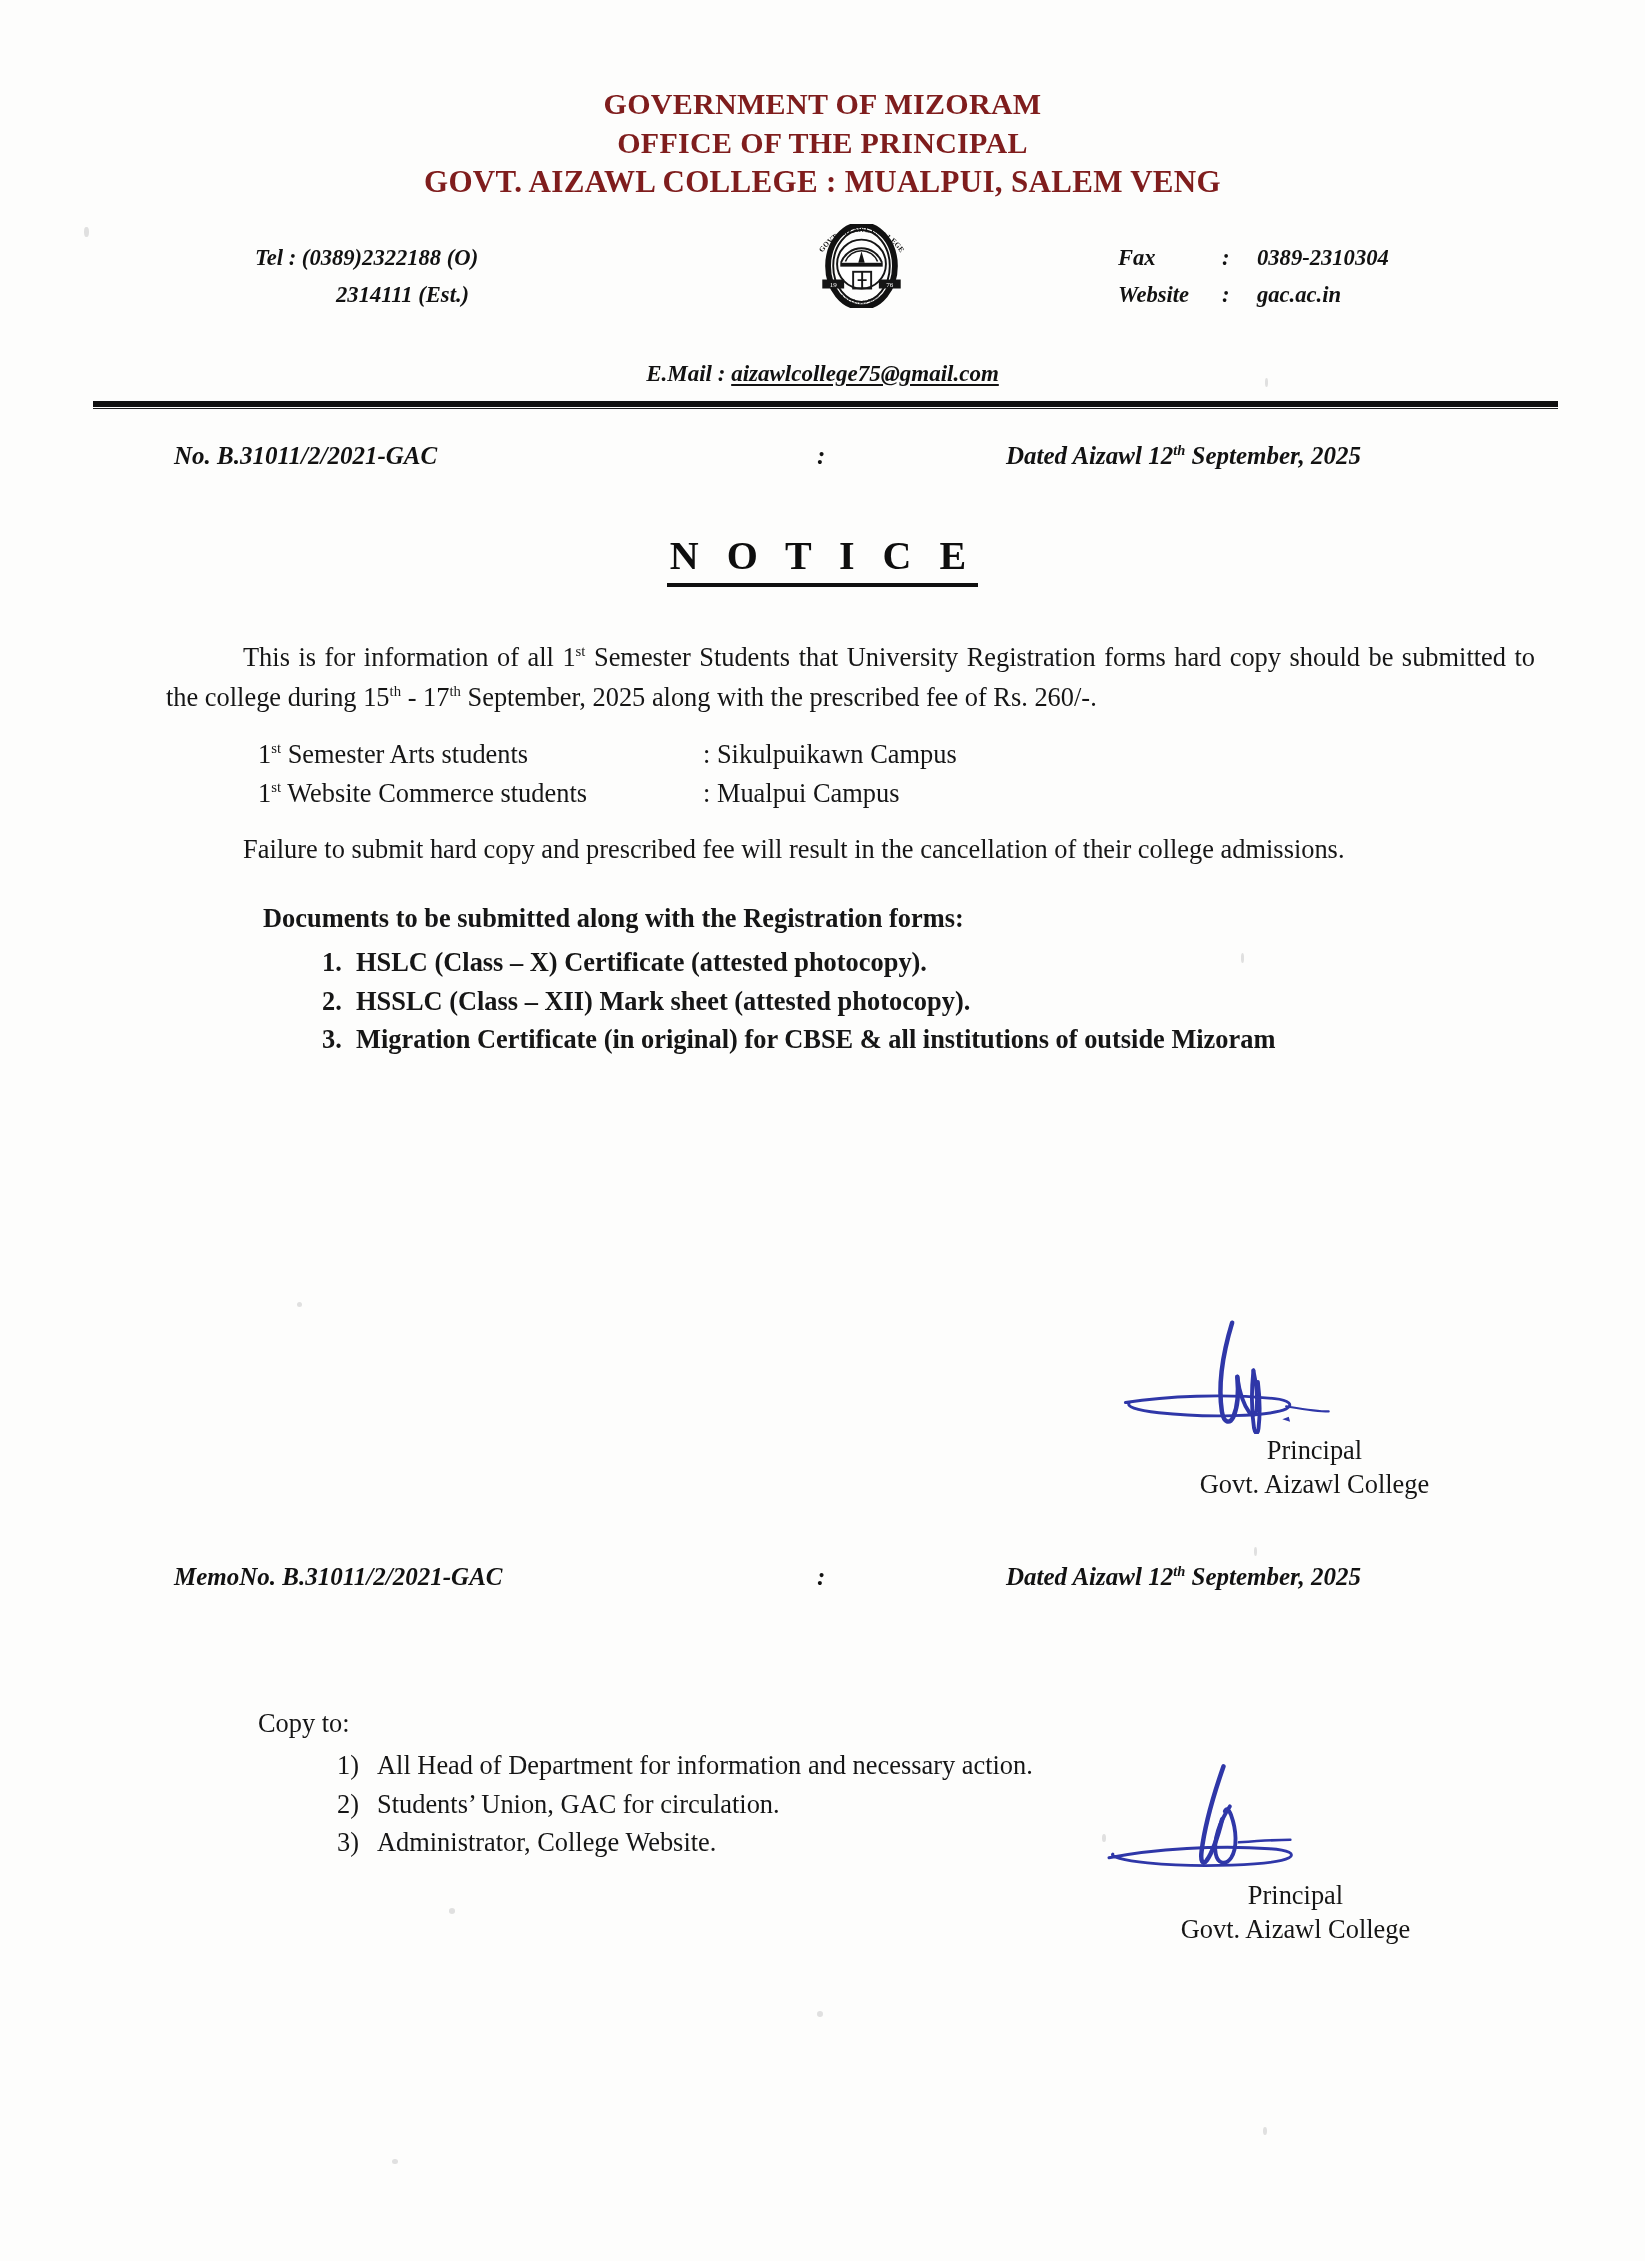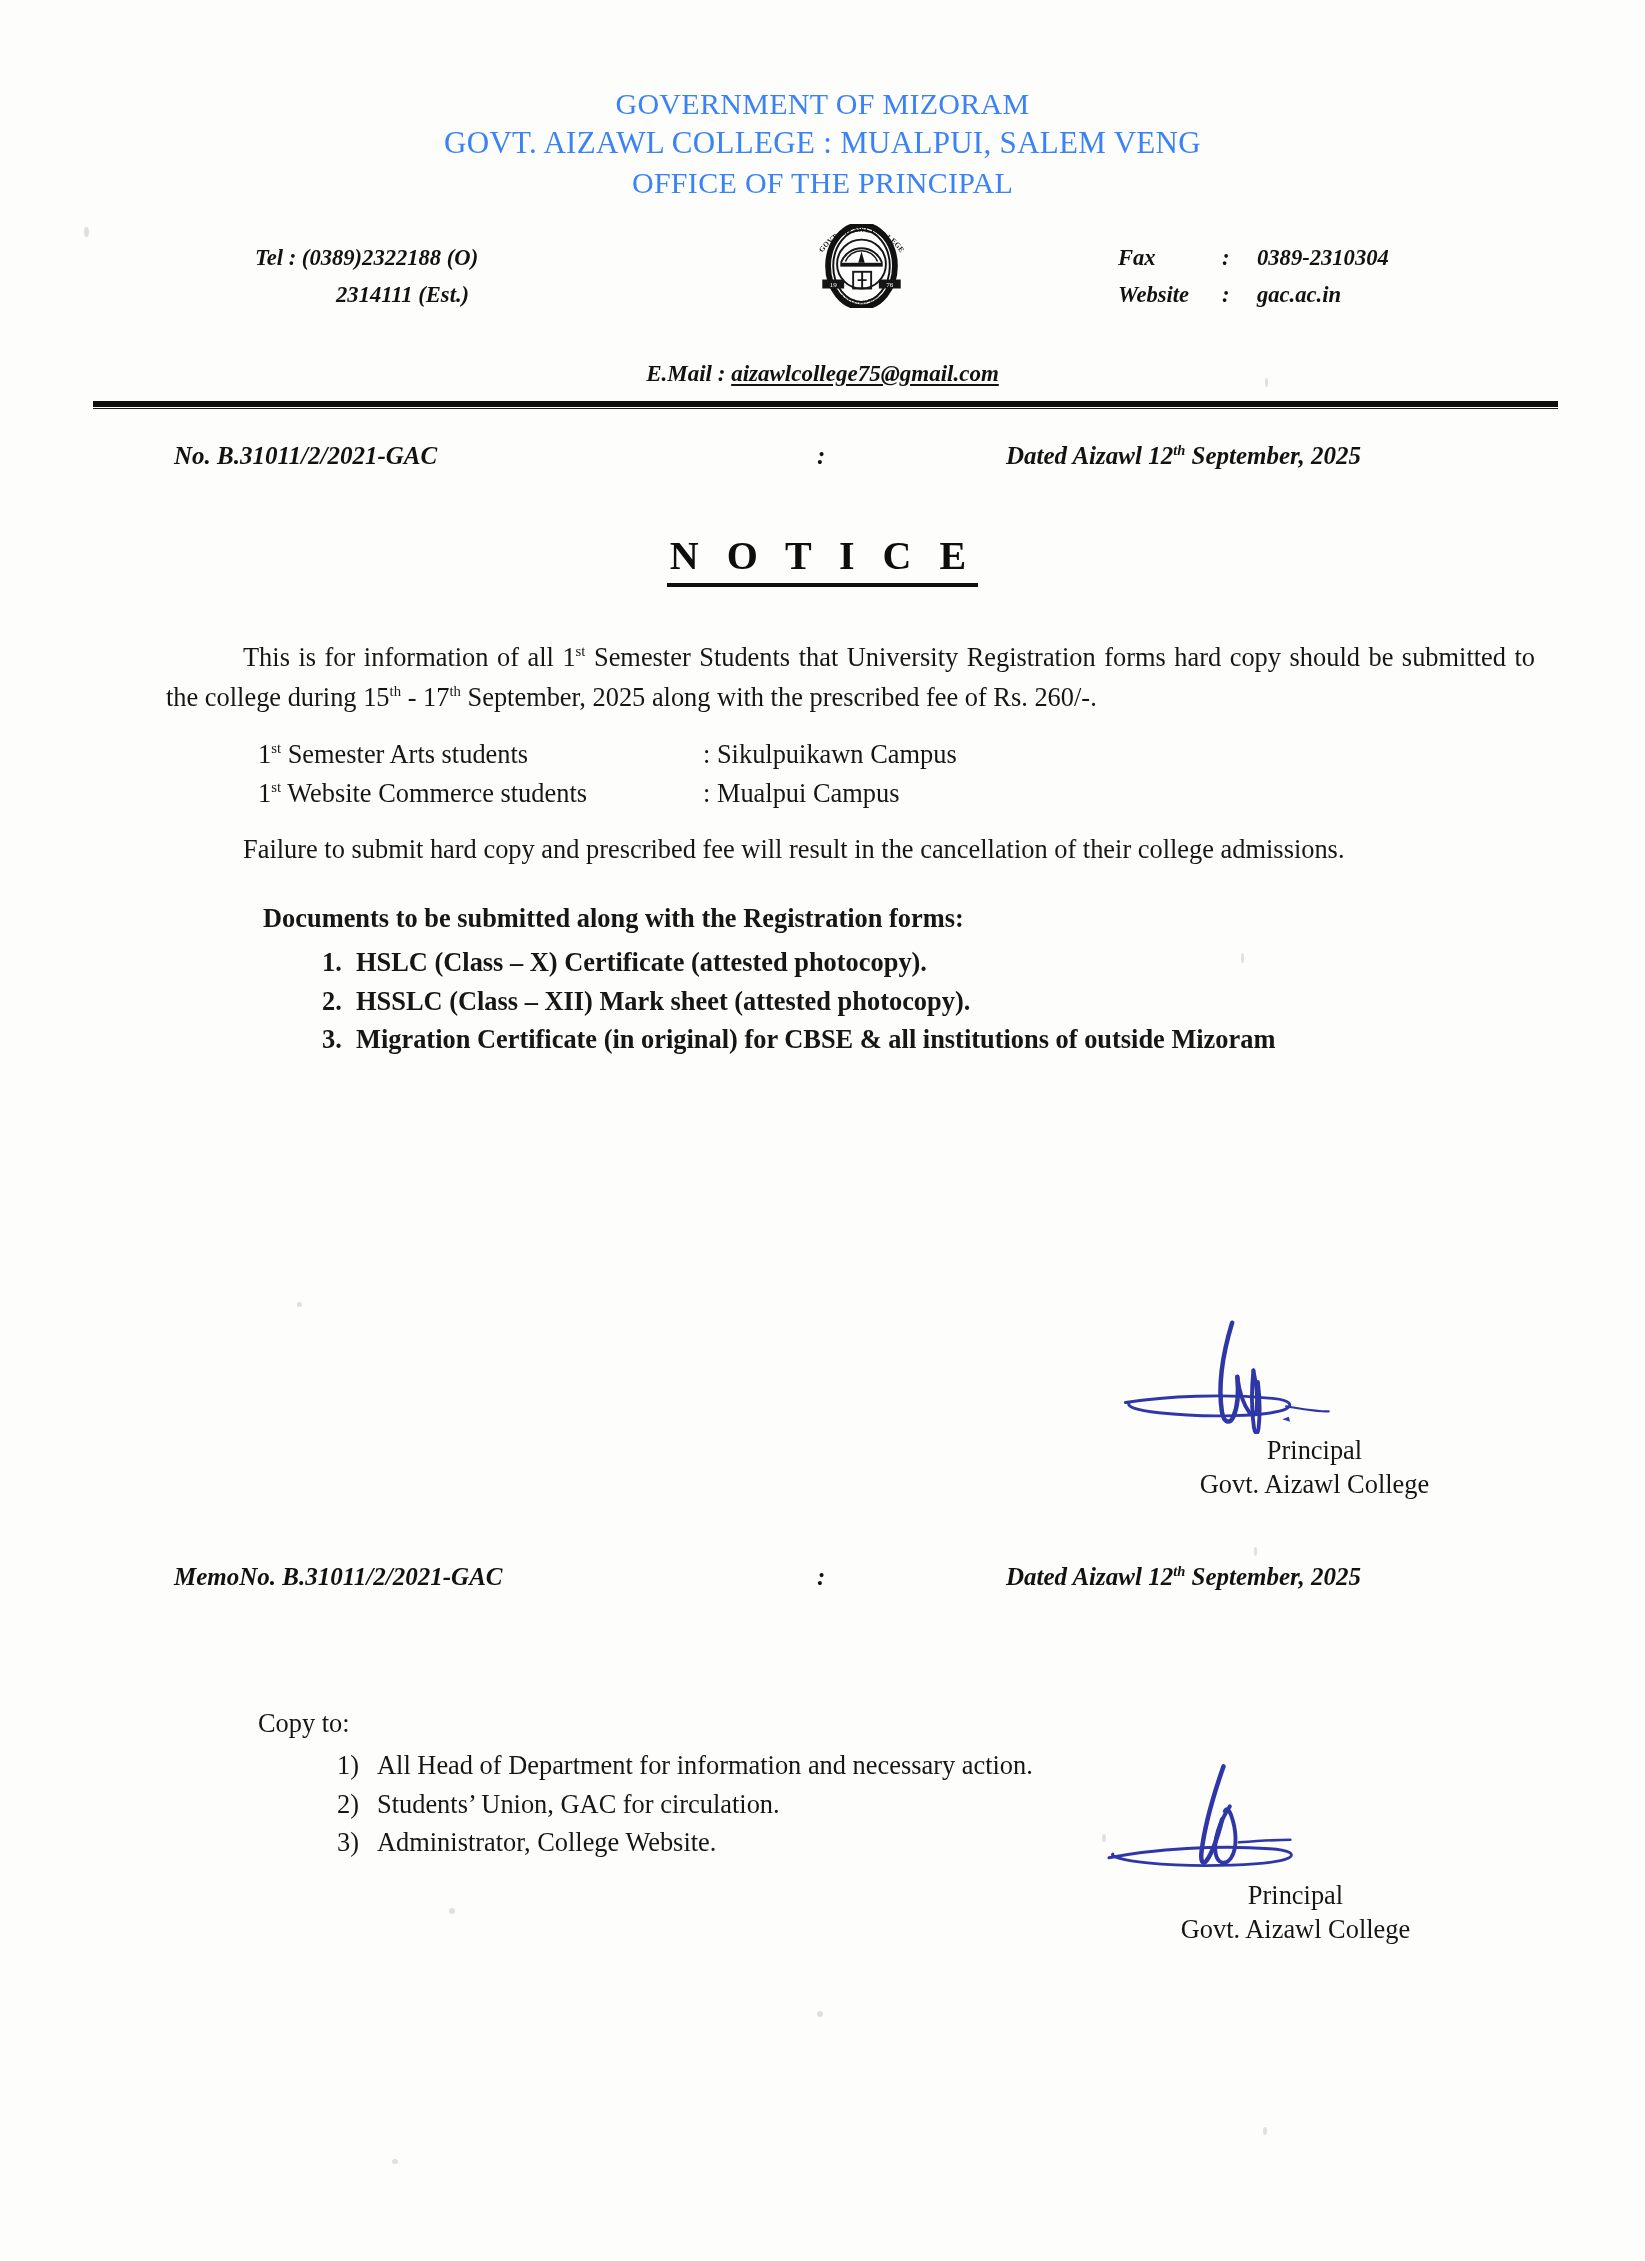--- a/index.html
+++ b/index.html
@@ -24,24 +24,24 @@
 
   
   .letterhead {
     position: absolute;
     top: 84px;
     left: 0;
     width: 100%;
     text-align: center;
   }
   .lh-line {
-    font-weight: normal;
+    font-weight: bold;
     letter-spacing: 0.3px;
     line-height: 1.30;
-    color: #3b82f6;
+    color: #7f1d1d;
   }
   .lh-1 { font-size: 30px; }
   .lh-2 { font-size: 30px; }
   .lh-3 { font-size: 31px; }
 
   
   .contact-block {
     position: absolute;
     top: 240px;
     left: 11px;
@@ -273,22 +273,22 @@
     opacity: 0.55;
   }
 </style>
 </head>
 <body>
 
 <div class="page">
 
   <div class="letterhead">
     <div class="lh-line lh-1">GOVERNMENT OF MIZORAM</div>
+    <div class="lh-line lh-2">OFFICE OF THE PRINCIPAL</div>
     <div class="lh-line lh-3">GOVT. AIZAWL COLLEGE : MUALPUI, SALEM VENG</div>
-    <div class="lh-line lh-2">OFFICE OF THE PRINCIPAL</div>
   </div>
 
   <div class="contact-block">
     <div class="contact-left">
       <div>Tel : (0389)2322188 (O)</div>
       <div class="indent">2314111 (Est.)</div>
     </div>
 
     <div class="contact-right">
       <div class="crow">

